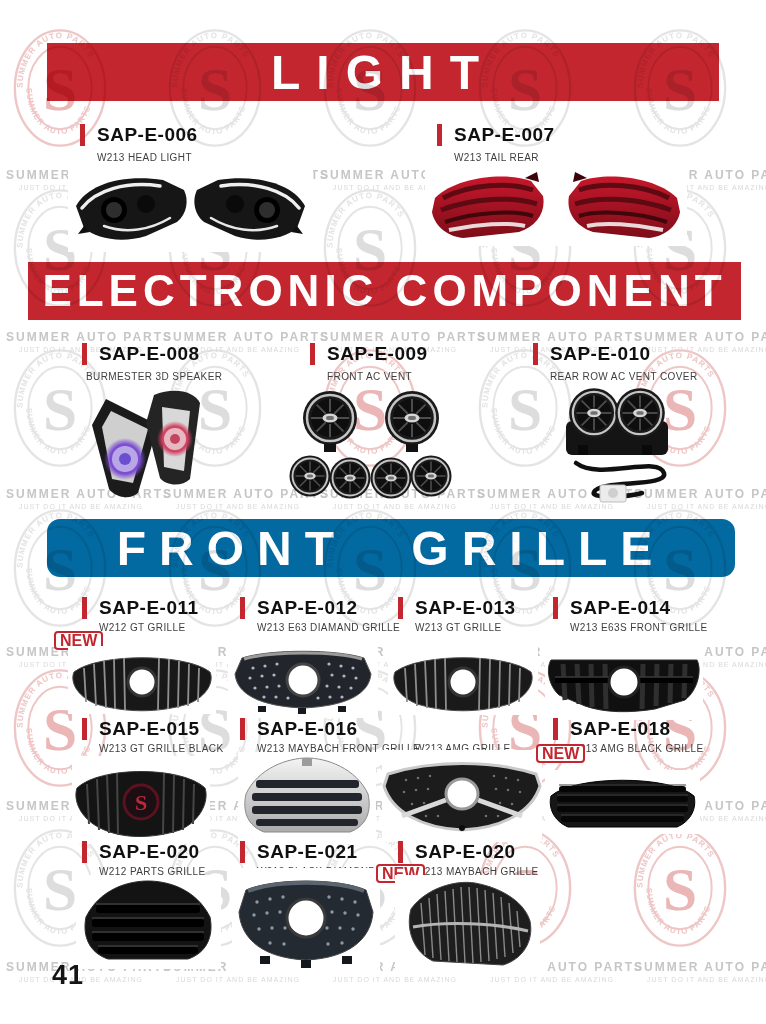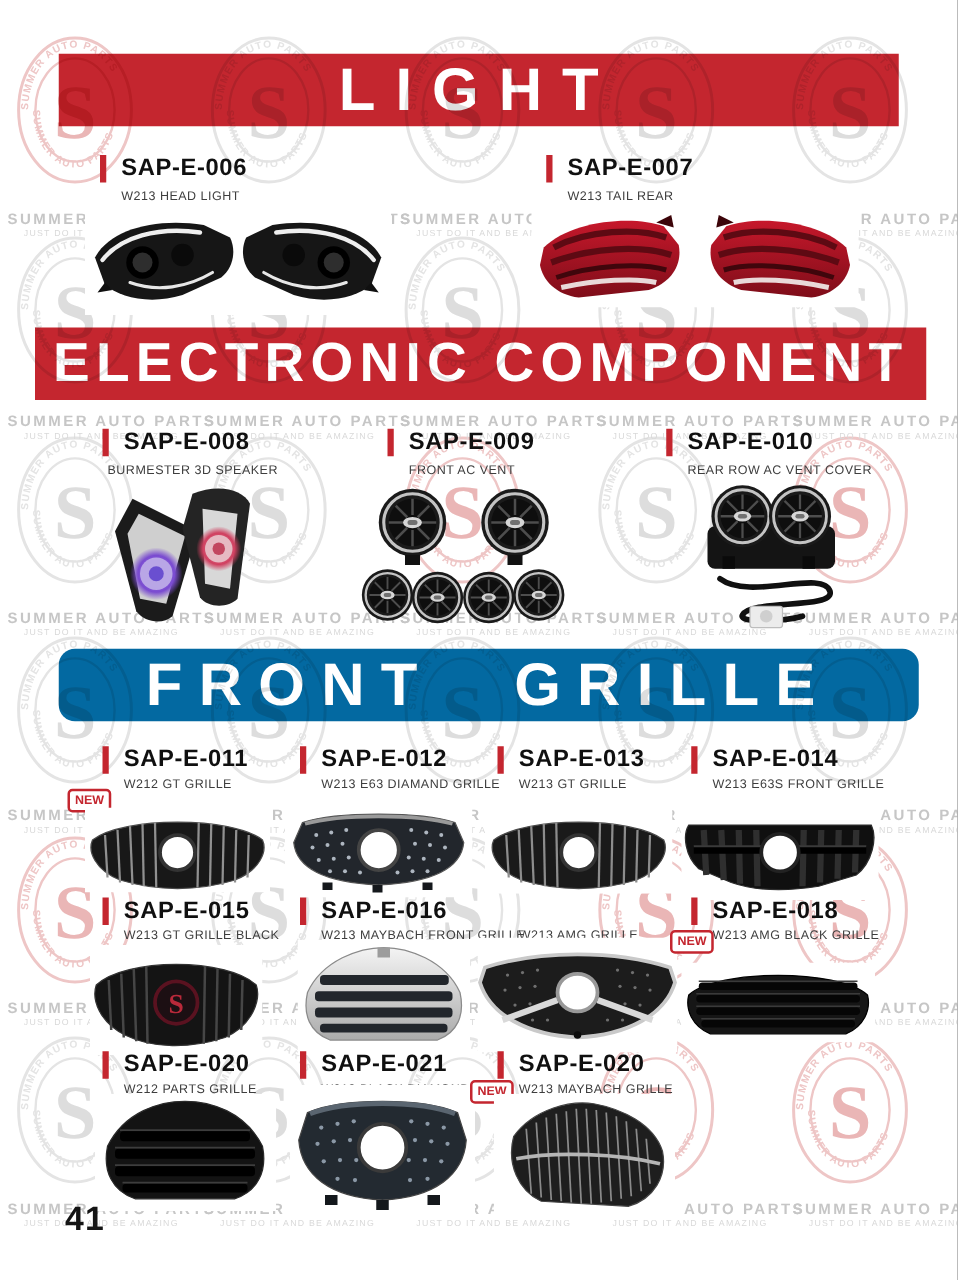--- a/index.html
+++ b/index.html
@@ -17,21 +17,21 @@
   .banner-light{left:47px;top:43px;width:672px;height:58px;font-size:48px;letter-spacing:16px;}
   .banner-ec{left:28px;top:262px;width:713px;height:58px;font-size:44px;letter-spacing:5px;}
   .banner-fg{left:47px;top:519px;width:688px;height:58px;font-size:48px;letter-spacing:13px;word-spacing:38px;}
   
   .content{position:absolute;inset:0;z-index:4;}
   .product-head{position:absolute;display:flex;align-items:center;}
   .accent-bar{display:inline-block;width:5px;height:22px;margin-right:12px;}
   .sku{font-size:19px;font-weight:800;color:#101010;letter-spacing:.5px;white-space:nowrap;}
   .desc{position:absolute;font-size:10px;color:#3e3e3e;letter-spacing:.4px;white-space:nowrap;}
   .new-badge{position:absolute;border:2px solid;border-radius:4px;background:#fff;
-             font-size:10px;font-weight:bold;padding:1px 4px;line-height:13px;}
+             font-size:16px;font-weight:bold;padding:1px 4px;line-height:13px;}
   .pimg{position:absolute;}
   .page-num{position:absolute;left:52px;top:960px;font-size:27px;font-weight:800;color:#141414;letter-spacing:1px;}
 </style>
 </head>
 <body>
 
 <div class="page">
 
   <svg width="0" height="0" style="position:absolute">
     <defs>

